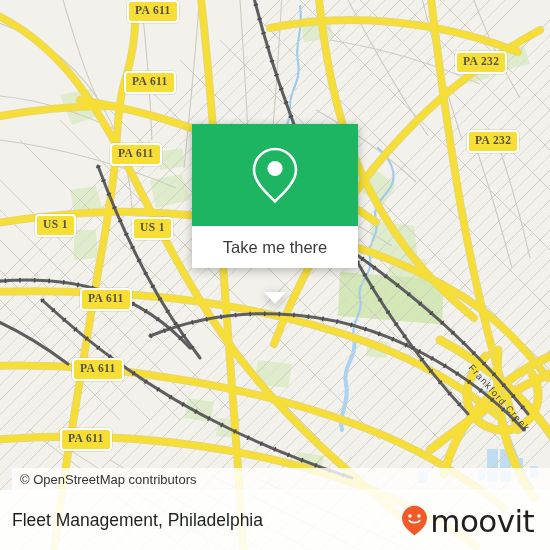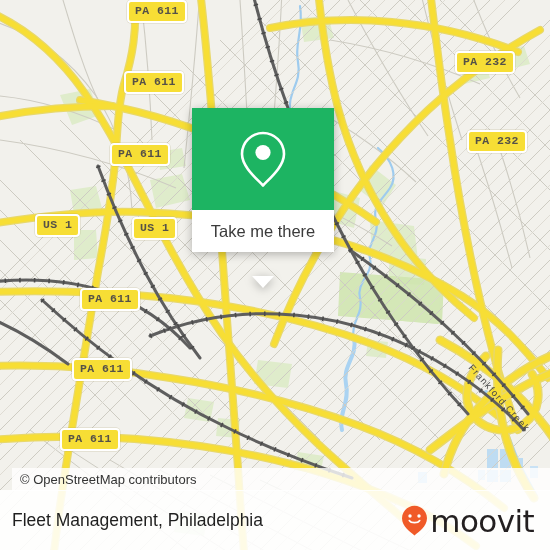--- a/index.html
+++ b/index.html
@@ -27,29 +27,29 @@
     background:#f7de35;
     border:2px solid #ffffff;
     border-radius:4px;
     color:#555148;
     font-weight:bold;
     font-size:11.5px;
     letter-spacing:.4px;
     line-height:1;
     padding:3px 6px 4px 6px;
     white-space:nowrap;
-    font-family:Liberation Mono, monospace;
+    font-family:Liberation Serif, serif;
     box-shadow:0 0 0 .5px rgba(160,150,100,.35);
   }
 
   
   #popup {
     position:absolute;
-    left:192px; top:108px;
-    width:142px;
+    left:192px; top:124px;
+    width:166px;
     filter:drop-shadow(0 2px 5px rgba(0,0,0,.28));
   }
   #popup-head {
     height:102px;
     background:#1db462;
     display:flex; align-items:center; justify-content:center;
   }
   #popup-body {
     height:42px;
     background:#ffffff;

